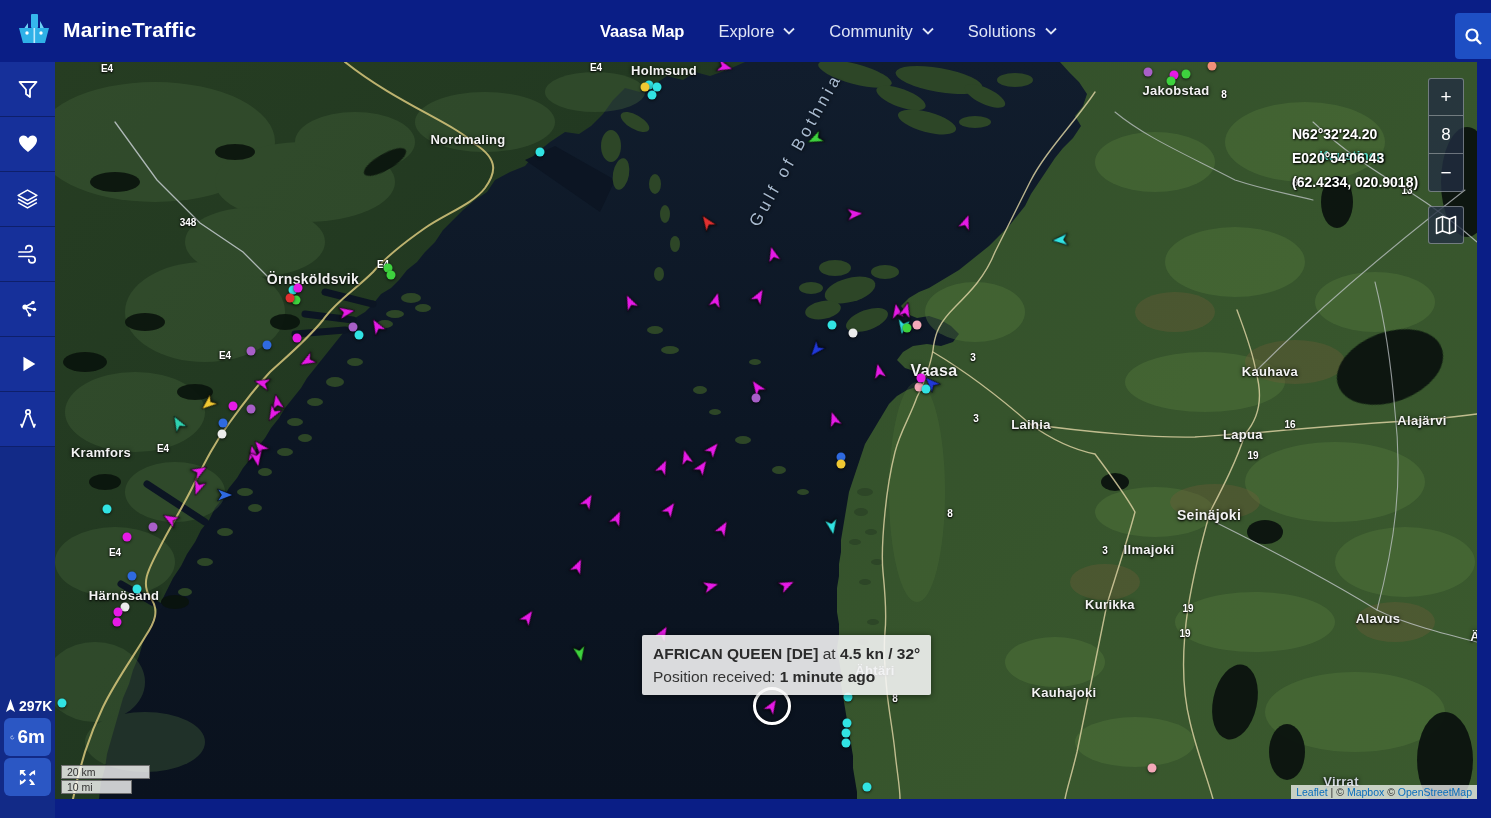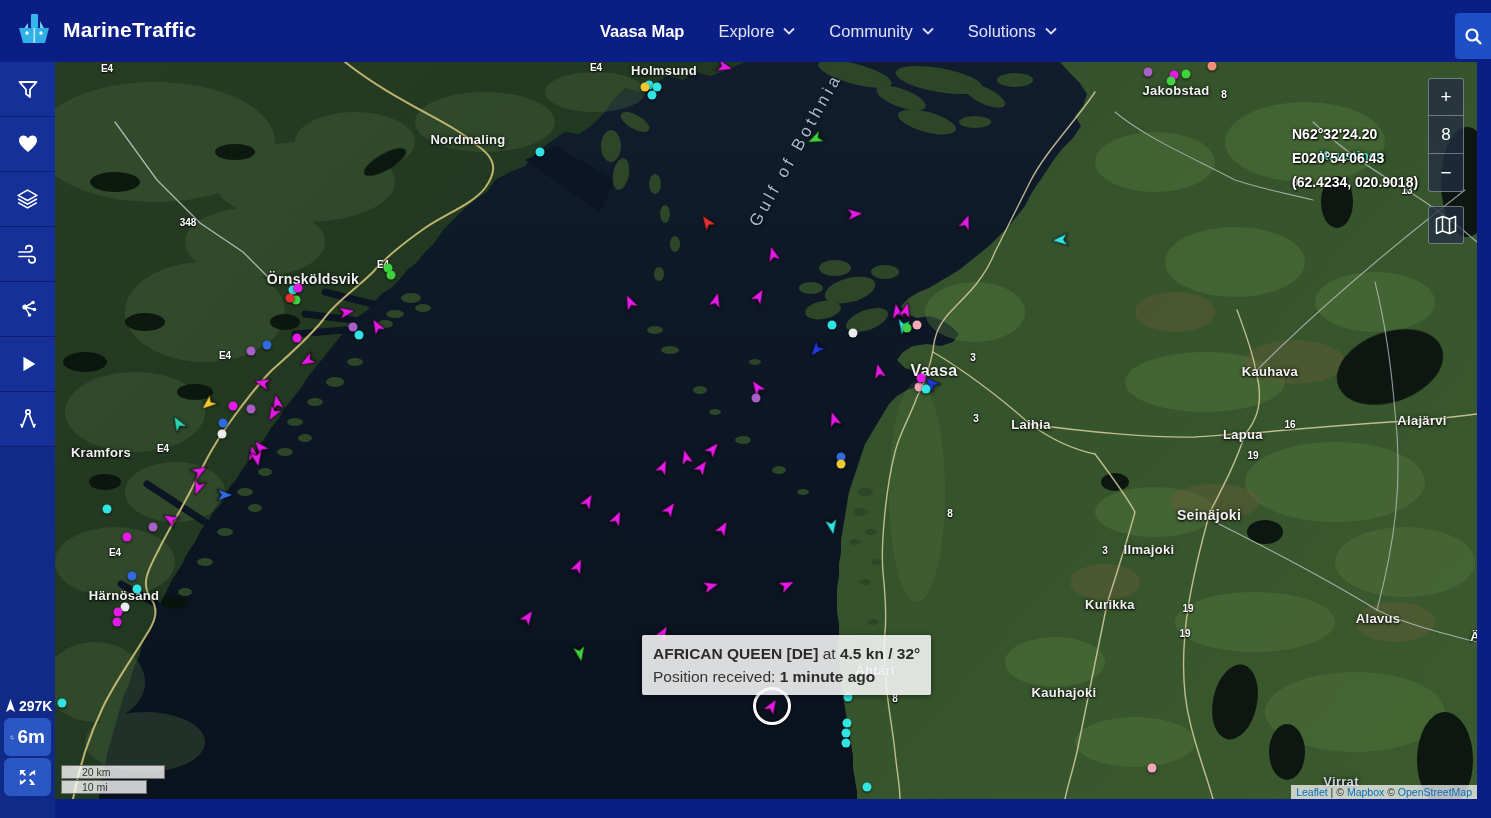--- a/index.html
+++ b/index.html
@@ -42,21 +42,21 @@
 
   .coords{position:absolute;left:1237px;top:60px;z-index:7;color:#fff;font-size:14px;font-weight:bold;line-height:24px;text-shadow:1px 1px 2px #000,0 0 3px #000;}
   .zoomctl{position:absolute;left:1373px;top:16px;z-index:8;display:flex;flex-direction:column;}
   .zbtn{width:36px;height:38px;background:rgba(34,46,66,.78);border:1px solid rgba(255,255,255,.35);border-top-width:0;color:#fff;font-size:19px;display:flex;align-items:center;justify-content:center;cursor:pointer;box-sizing:border-box;}
   .zbtn:first-child{border-top-width:1px;border-radius:3px 3px 0 0;}
   .zbtn:last-child{border-radius:0 0 3px 3px;}
   .zlevel{font-size:17px;cursor:default;}
   .style-btn{position:absolute;left:1373px;top:144px;z-index:8;width:36px;height:38px;background:rgba(34,46,66,.78);border:1px solid rgba(255,255,255,.35);border-radius:3px;display:flex;align-items:center;justify-content:center;cursor:pointer;}
 
   .scalebar{position:absolute;left:6px;top:703px;z-index:7;font-size:10.5px;color:#333;}
-  .scale-line{background:rgba(255,255,255,.78);border:1px solid #6f6f6f;height:12px;line-height:12px;padding-left:20px;box-sizing:content-box;}
+  .scale-line{background:rgba(255,255,255,.78);border:1px solid #6f6f6f;height:12px;line-height:12px;padding-left:5px;box-sizing:content-box;}
   .scale-km{width:82px;}
   .scale-mi{width:64px;margin-top:1px;}
 
   .attribution{position:absolute;right:0;bottom:0;z-index:7;background:rgba(255,255,255,.72);font-size:10.5px;color:#333;padding:1px 5px;white-space:nowrap;}
   .attribution a{color:#0a6ebd;text-decoration:none;cursor:pointer;}
 </style>
 </head>
 <body>
 
 <div class="app">

